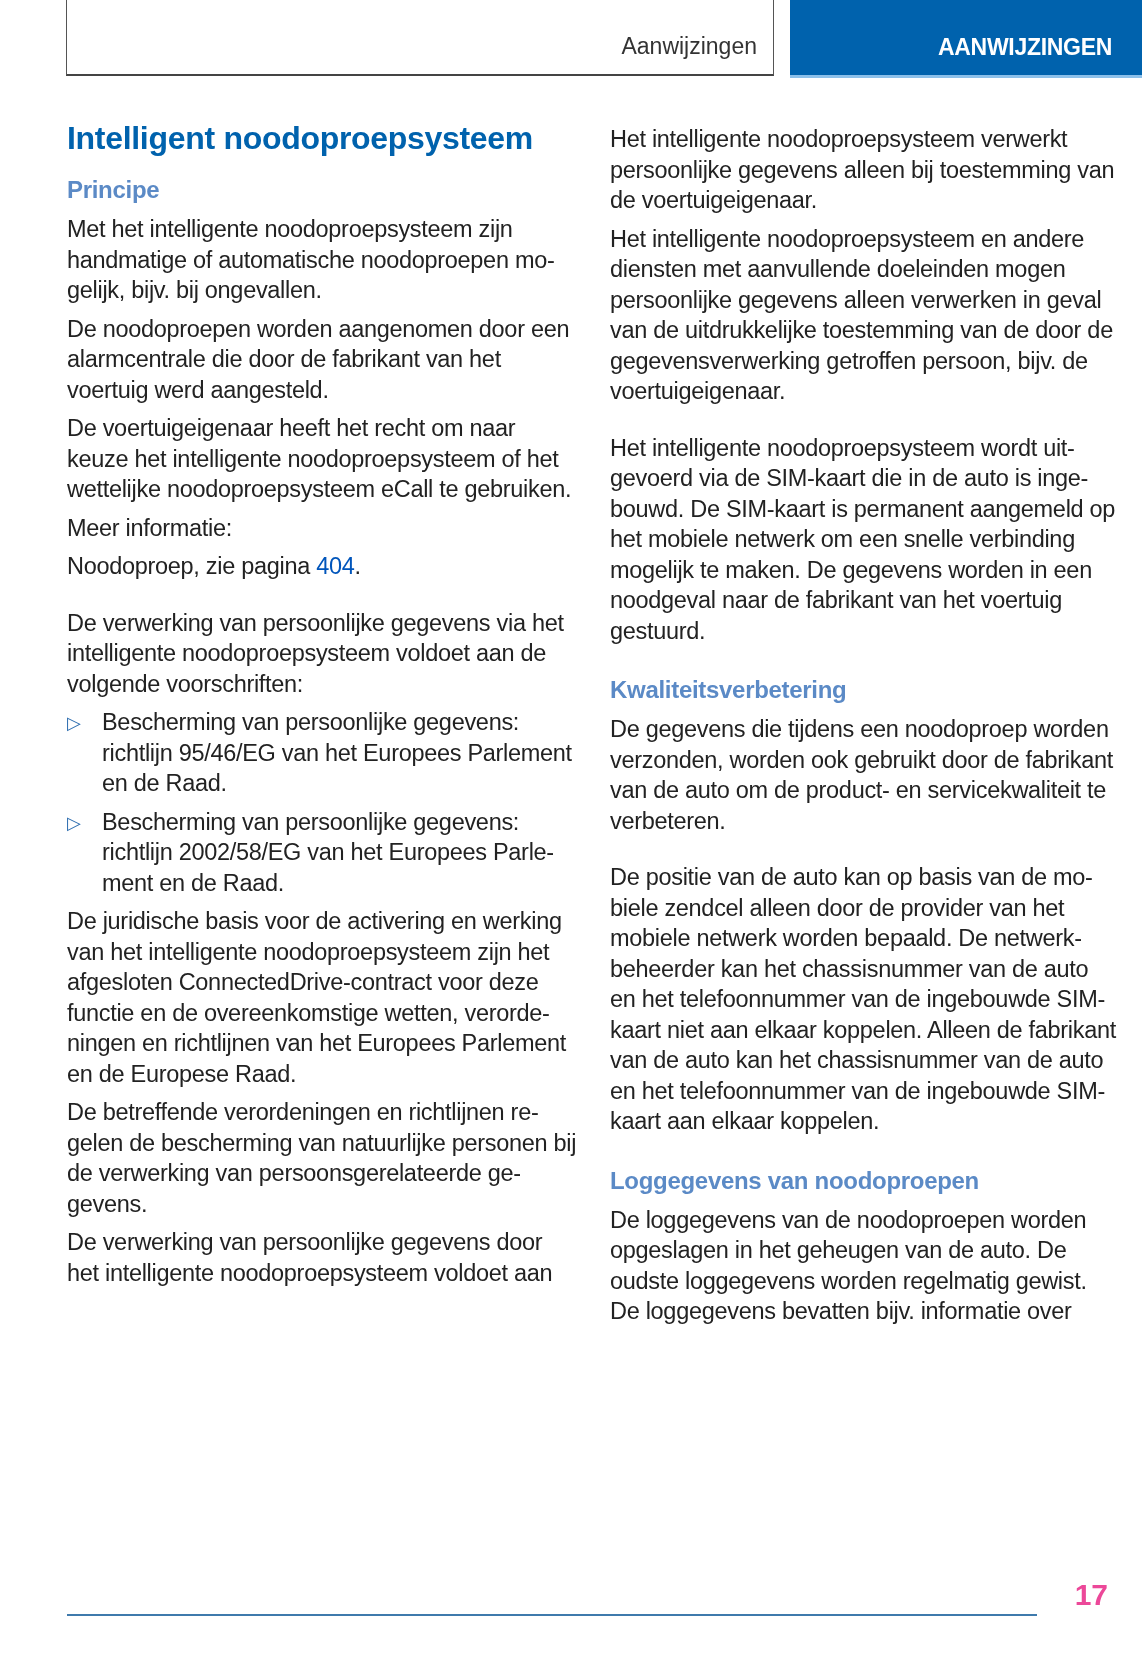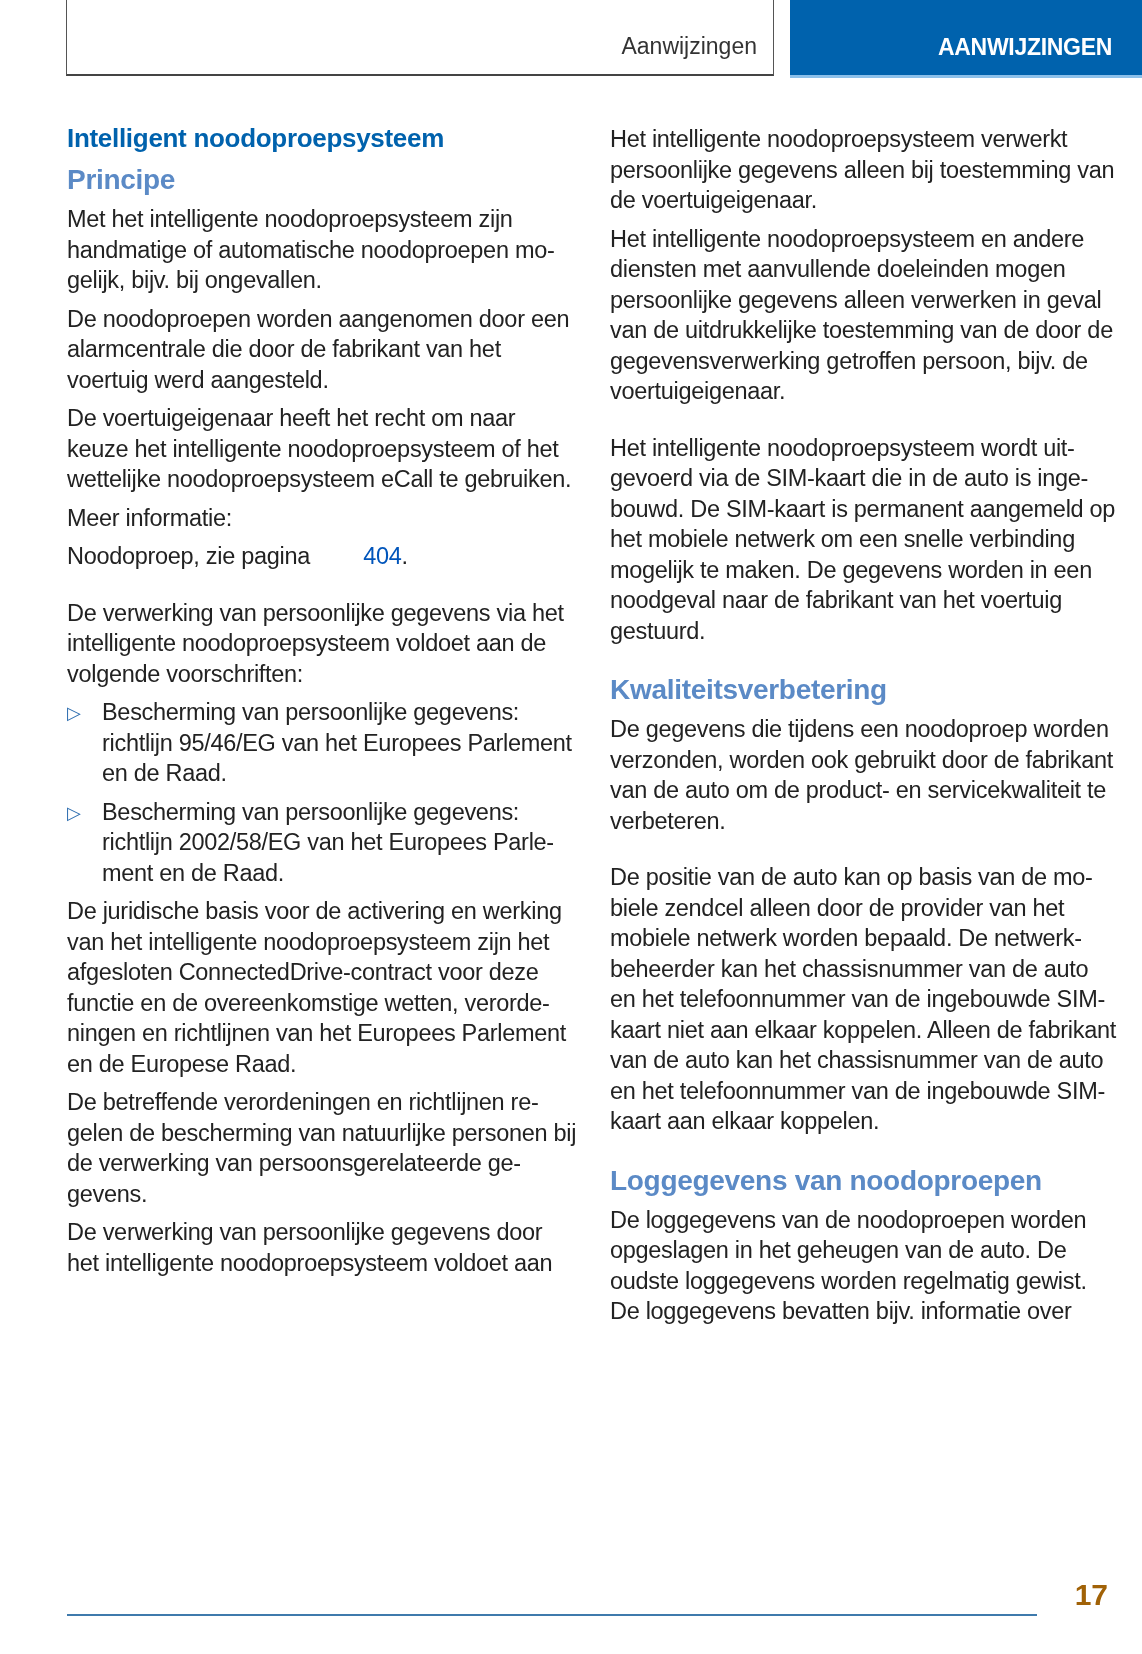--- a/index.html
+++ b/index.html
@@ -8,30 +8,30 @@
   .hdr-box { position:absolute; left:66px; top:-2px; width:708px; height:78px;
              border:1px solid #555; border-top:none; box-sizing:border-box;
              border-bottom:2px solid #444; }
   .hdr-label { position:absolute; right:16px; bottom:14px; font-size:23px; color:#333; }
   .hdr-tab { position:absolute; left:790px; top:0; width:352px; height:78px; background:#0062ad;
              border-bottom:3px solid #8cc0ea; box-sizing:border-box; }
   .hdr-tab span { position:absolute; right:30px; bottom:14px; color:#fff; font-weight:bold; font-size:23px; letter-spacing:-0.3px; }
   .col { position:absolute; top:118px; width:510px; font-size:23.5px; line-height:30.5px; letter-spacing:-0.3px; }
   .col.left { left:67px; }
   .col.right { left:610px; top:124px; }
-  h1 { margin:0 0 4px 0; color:#0062ad; font-size:26px; line-height:40px; font-weight:bold; }
-  h2 { margin:0 0 6px 0; color:#5b8ac6; font-size:28px; line-height:36px; font-weight:bold; }
+  h1 { margin:0 0 14px 0; color:#0062ad; font-size:32px; line-height:40px; font-weight:bold; }
+  h2 { margin:0 0 6px 0; color:#5b8ac6; font-size:24px; line-height:36px; font-weight:bold; }
   p { margin:0 0 8px 0; }
   .sec { margin-bottom:26px; }
-  .link { color:#0055bb;margin-left:47px; }
+  .link { color:#0055bb; }
   ul { list-style:none; margin:0 0 8px 0; padding:0; }
   li { position:relative; padding-left:35px; margin-bottom:8px; }
   li .bullet { position:absolute; left:0; top:1px; color:#2e6eb0; font-size:18px; }
   .footer-line { position:absolute; left:67px; top:1614px; width:970px; height:2px; background:#3f7aac; }
-  .page-num { position:absolute; right:34px; top:1578px; font-size:30px; font-weight:bold; color:#a16207; }
+  .page-num { position:absolute; right:34px; top:1578px; font-size:30px; font-weight:bold; color:#ec4899; }
 </style>
 </head>
 <body>
 
 <div class="hdr-box">
   <span class="hdr-label">Aanwijzingen</span>
 </div>
 <div class="hdr-tab">
   <span>AANWIJZINGEN</span>
 </div>

